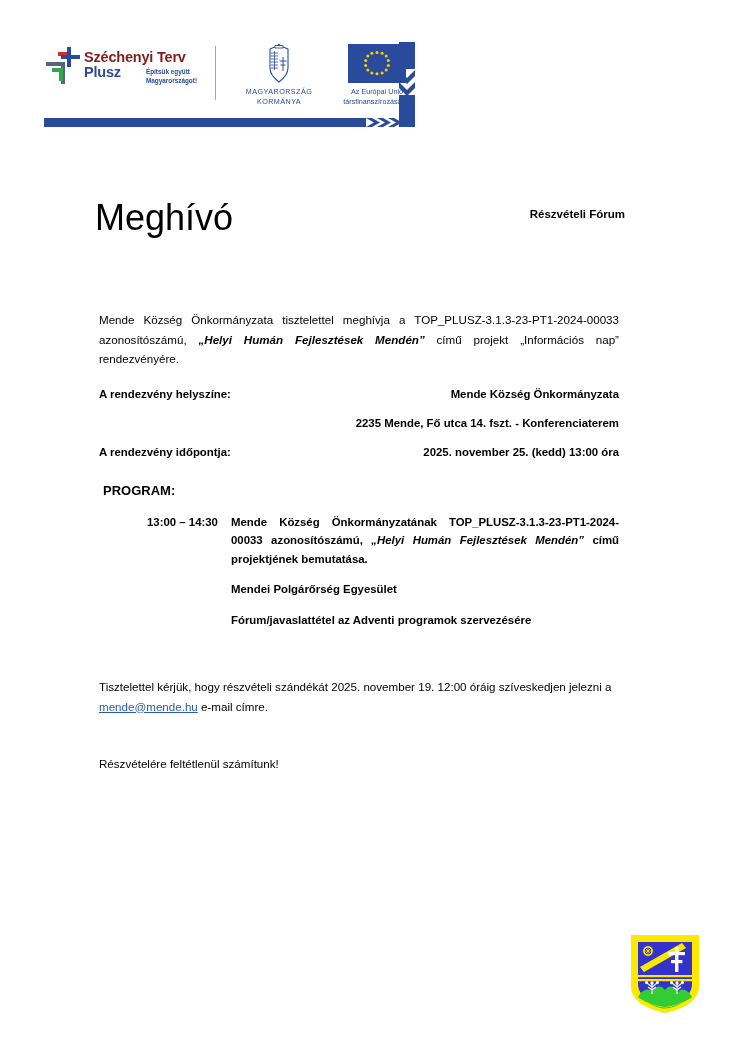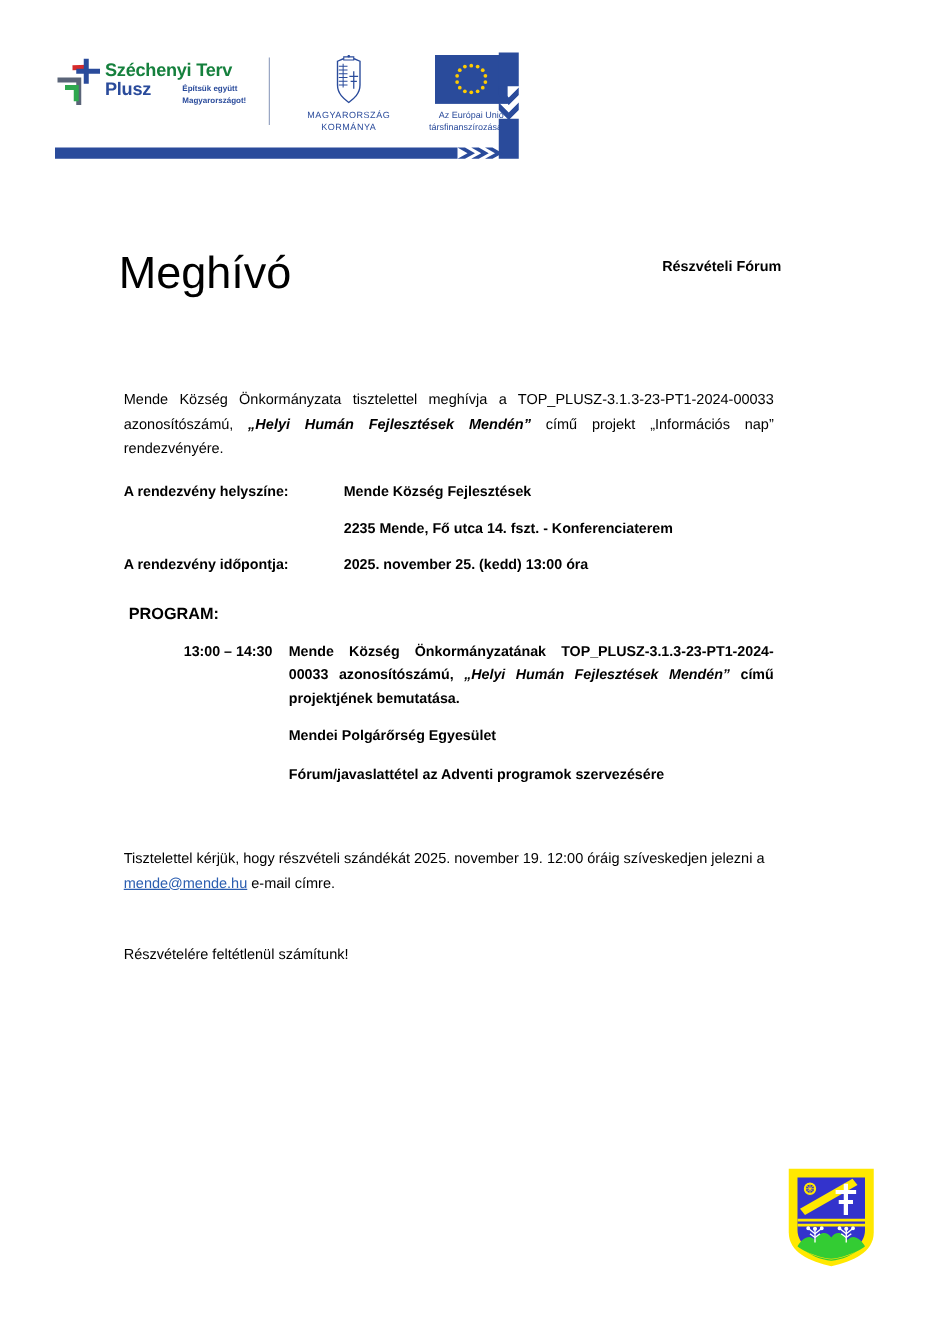--- a/index.html
+++ b/index.html
@@ -55,21 +55,21 @@
     margin-top: 2px;
     flex: 0 0 auto;
   }
   .szt-text {
     margin-left: 3px;
     padding-top: 6px;
   }
   .szt-line1 {
     font-size: 14.5px;
     font-weight: bold;
-    color: #15803d;
+    color: #7f1d1d;
     letter-spacing: -0.2px;
     line-height: 1.05;
     white-space: nowrap;
   }
   .szt-line2row {
     display: flex;
     align-items: flex-start;
     line-height: 1.05;
     gap: 20px;
   }
@@ -197,20 +197,21 @@
     font-style: italic;
   }
 
   
   .details {
     margin-top: 17px;
   }
   .det-row {
     display: flex;
     margin-bottom: 12px;
+    justify-content: space-between;
   }
   .det-label {
     width: 176px;
     flex: 0 0 176px;
     font-size: 11.4px;
     font-weight: bold;
     line-height: 17px;
   }
   .det-value {
     font-size: 11.4px;
@@ -402,21 +403,21 @@
   </div>
 
   <div class="body-wrap">
 
     <p class="intro"><span>Mende Község Önkormányzata tisztelettel meghívja a TOP_PLUSZ-3.1.3-23-PT1-2024-00033 azonosítószámú, </span><span class="bi">„Helyi Humán Fejlesztések Mendén”</span><span> című projekt „Információs nap” rendezvényére.</span></p>
 
     <div class="details">
 
       <div class="det-row">
         <div class="det-label">A rendezvény helyszíne:</div>
-        <div class="det-value">Mende Község Fejlesztések</div>
+        <div class="det-value">Mende Község Önkormányzata</div>
       </div>
 
       <div class="det-row">
         <div class="det-label"></div>
         <div class="det-value">2235 Mende, Fő utca 14. fszt. - Konferenciaterem</div>
       </div>
 
       <div class="det-row">
         <div class="det-label">A rendezvény időpontja:</div>
         <div class="det-value">2025. november 25. (kedd) 13:00 óra</div>

